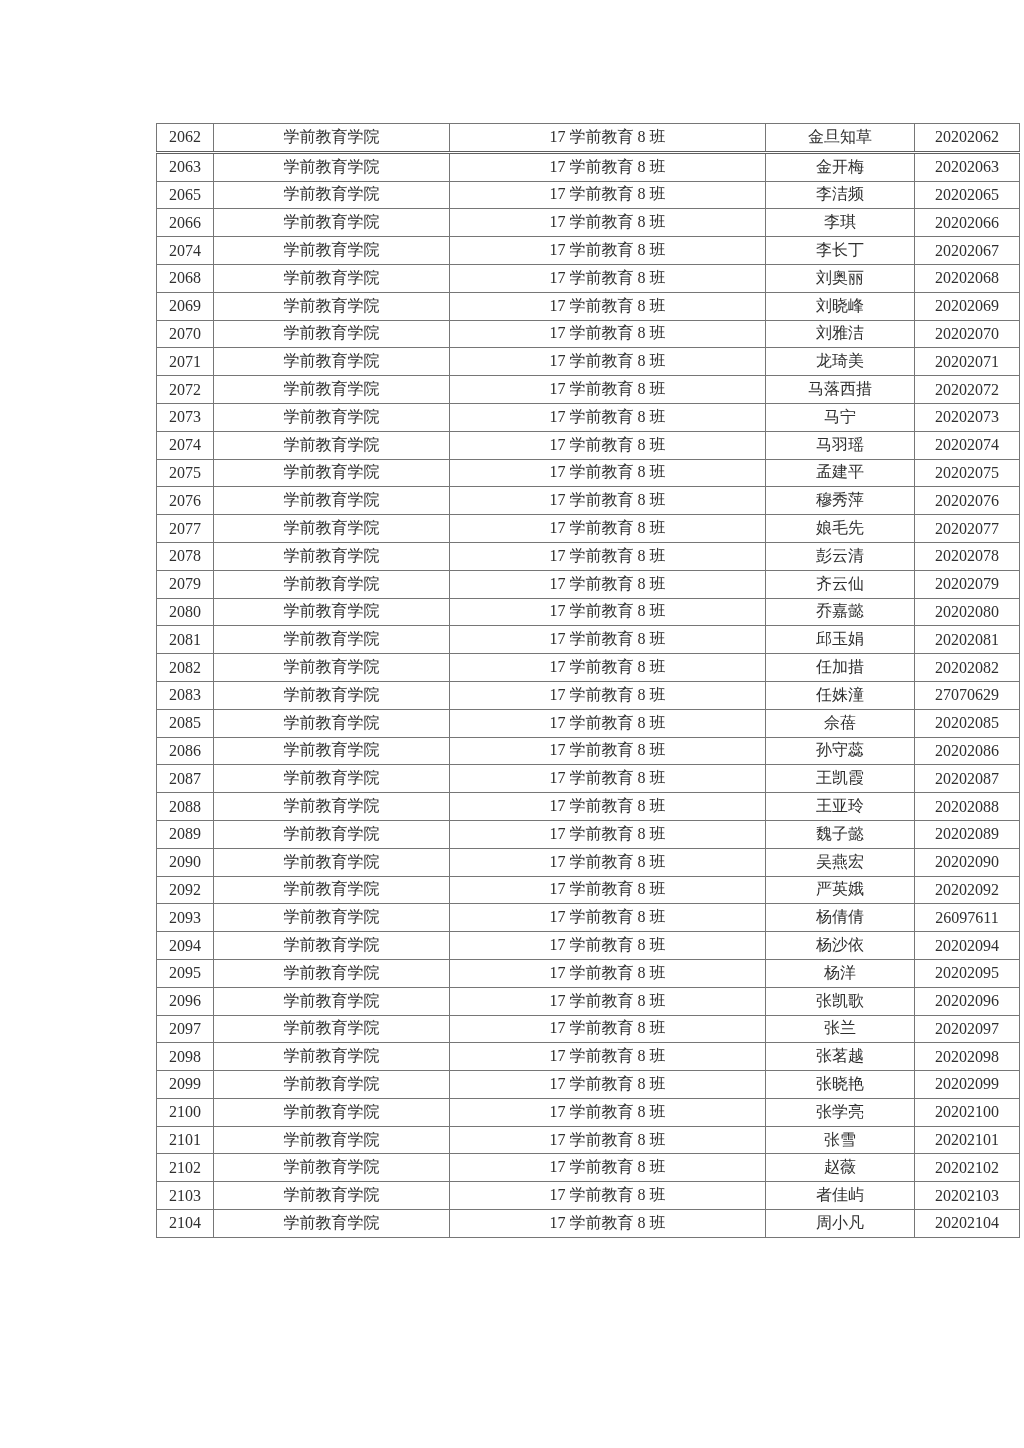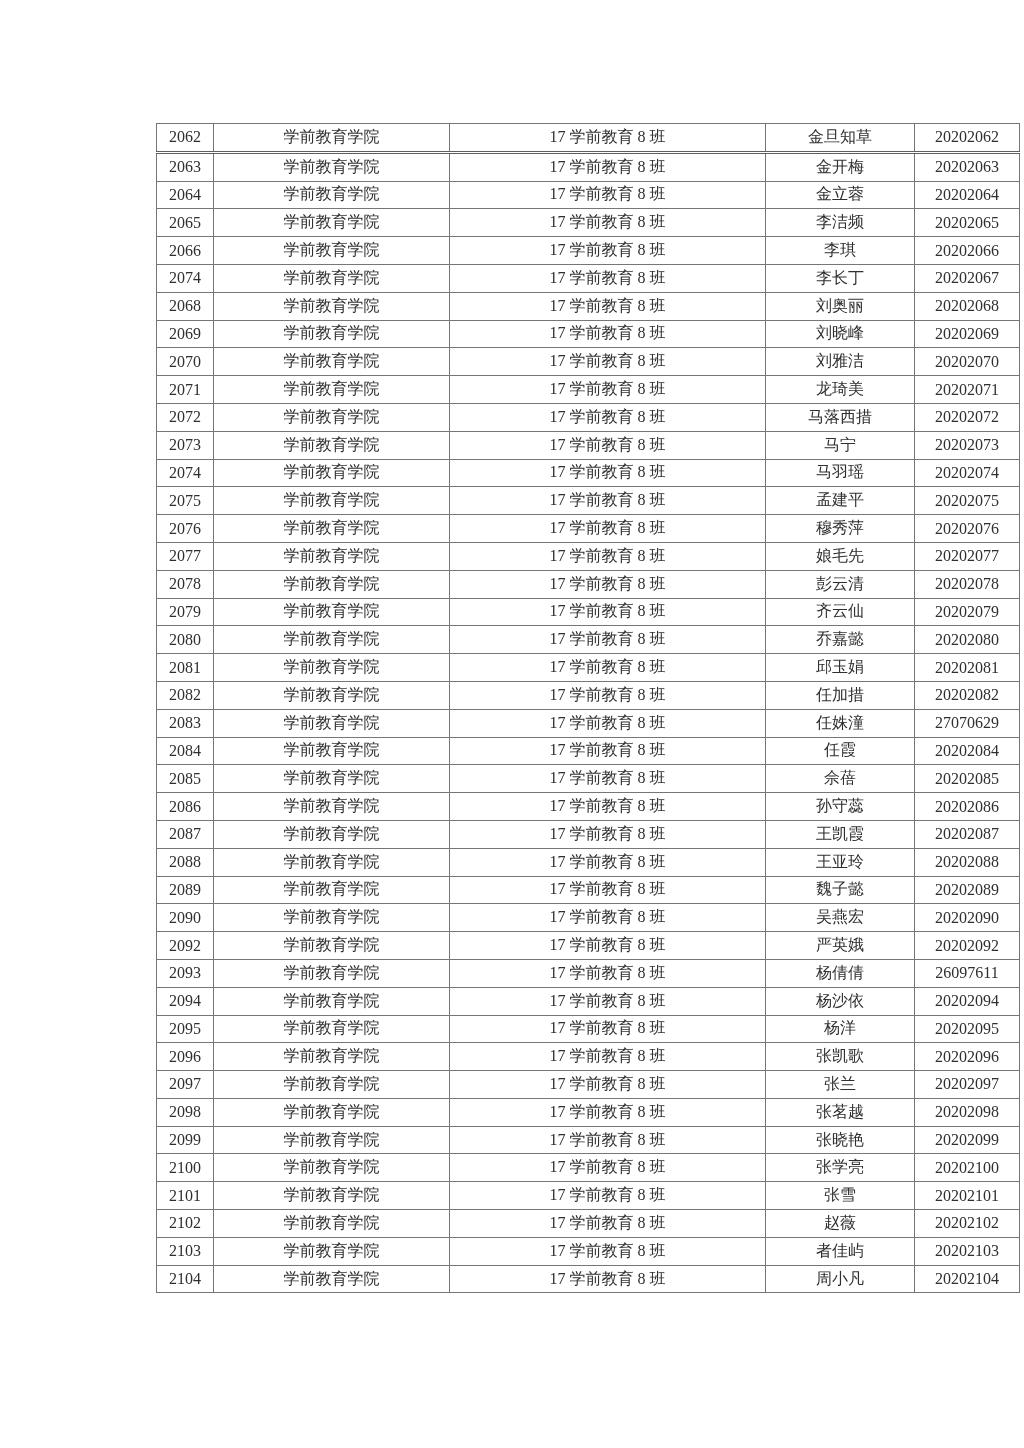--- a/index.html
+++ b/index.html
@@ -66,27 +66,20 @@
   </tr>
 
   <tr>
     <td>2063</td>
     <td>学前教育学院</td>
     <td>17 学前教育 8 班</td>
     <td>金开梅</td>
     <td>20202063</td>
   </tr>
 
-  <tr>
-    <td>2064</td>
-    <td>学前教育学院</td>
-    <td>17 学前教育 8 班</td>
-    <td>金立蓉</td>
-    <td>20202064</td>
-  </tr>
 
   <tr>
     <td>2065</td>
     <td>学前教育学院</td>
     <td>17 学前教育 8 班</td>
     <td>李洁频</td>
     <td>20202065</td>
   </tr>
 
   <tr>
@@ -226,27 +219,20 @@
   </tr>
 
   <tr>
     <td>2083</td>
     <td>学前教育学院</td>
     <td>17 学前教育 8 班</td>
     <td>任姝潼</td>
     <td>27070629</td>
   </tr>
 
-  <tr>
-    <td>2084</td>
-    <td>学前教育学院</td>
-    <td>17 学前教育 8 班</td>
-    <td>任霞</td>
-    <td>20202084</td>
-  </tr>
 
   <tr>
     <td>2085</td>
     <td>学前教育学院</td>
     <td>17 学前教育 8 班</td>
     <td>佘蓓</td>
     <td>20202085</td>
   </tr>
 
   <tr>

